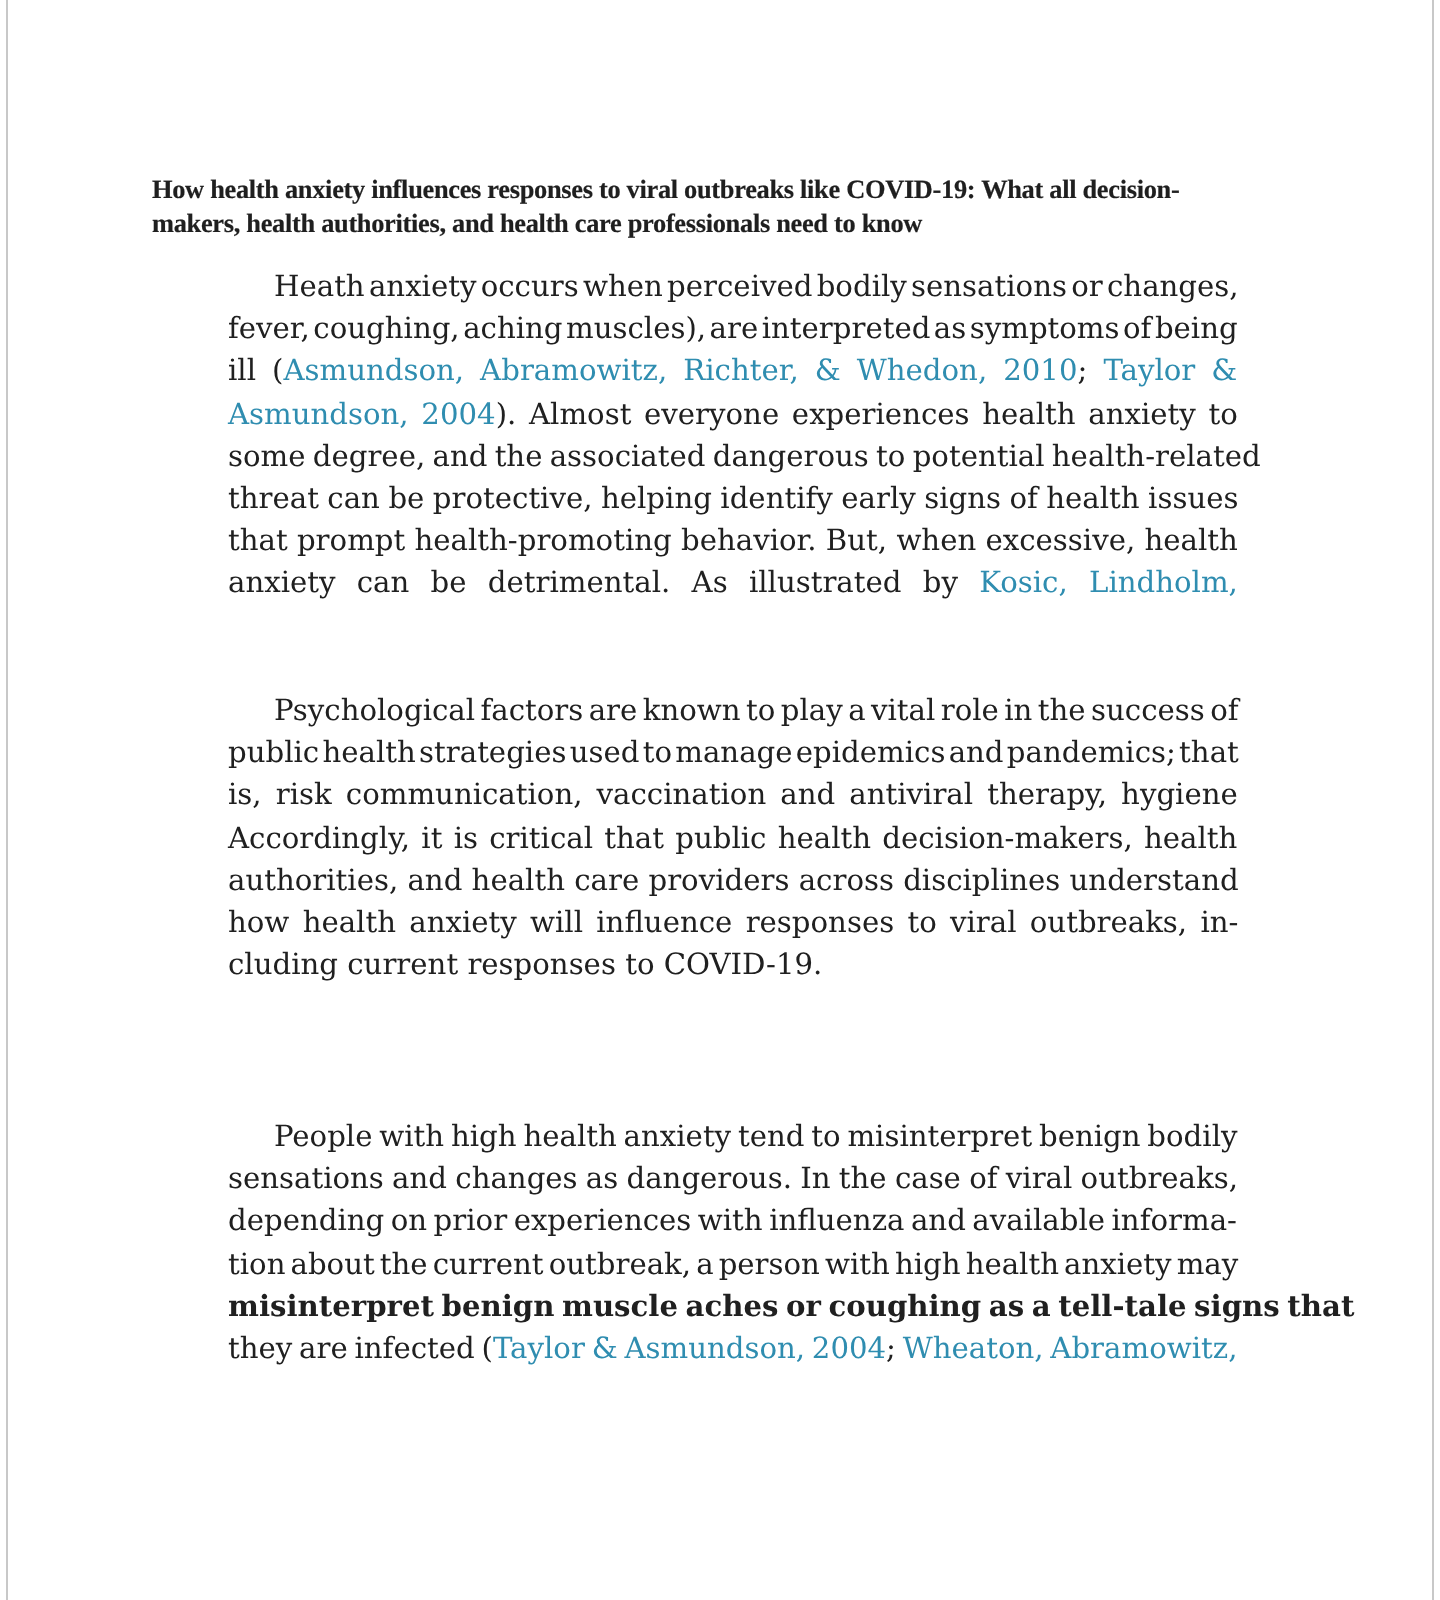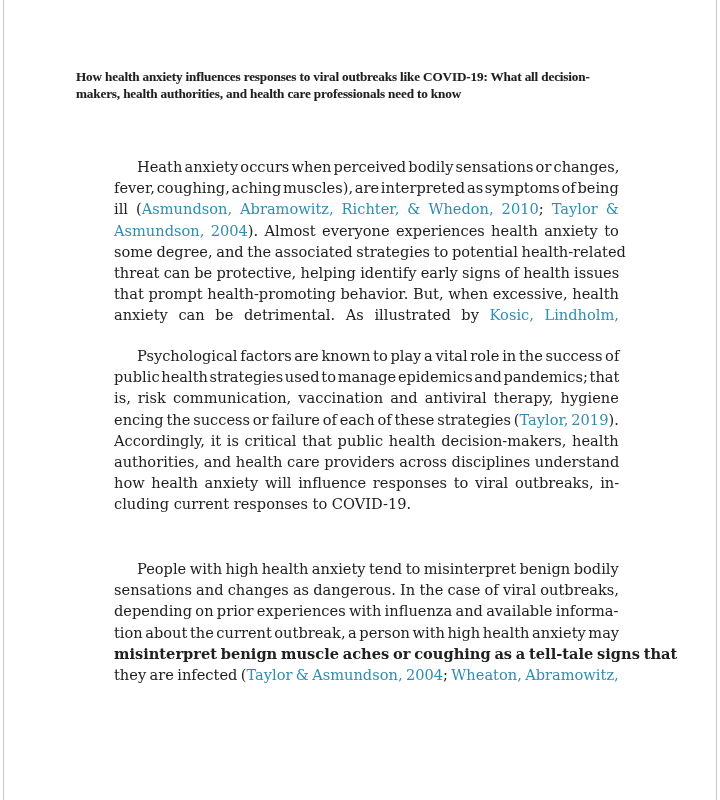--- a/index.html
+++ b/index.html
@@ -19,21 +19,21 @@
       top: -2px;
       width: 712px;
       height: 804px;
       border-left: 1px solid #c8c8c8;
       border-right: 1px solid #c8c8c8;
       background: #ffffff;
     }
     .title {
       position: absolute;
       left: 72px;
-      top: 71px;
+      top: 89px;
       width: 580px;
       font-family: "Liberation Serif", serif;
       font-size: 13.2px;
       line-height: 16.5px;
       color: #1f1f1f;
       font-weight: bold;
       letter-spacing: -0.15px;
       -webkit-text-stroke: 0.1px #1f1f1f;
     }
     .title .tline {
@@ -57,21 +57,21 @@
       height: 21.2px;
       overflow: visible;
     }
     .line.last {
       text-align-last: left;
     }
     .line.indent {
       padding-left: 23px;
     }
     .line .seg { white-space: pre; }
-    .para1 { top: 158px; }
+    .para1 { top: 135px; }
     .para2 { top: 347px; }
     .para3 { top: 560px; }
     .cite {
       color: #2f8db0;
       cursor: pointer;
     }
   </style>
 </head>
 <body>
 
@@ -79,30 +79,29 @@
   <div class="title">
     <span class="tline">How health anxiety influences responses to viral outbreaks like COVID-19: What all decision-</span>
     <span class="tline">makers, health authorities, and health care professionals need to know</span>
   </div>
 
   <div class="body-text para1">
       <span class="line indent" style="text-align: left; text-align-last: left; display: block; word-spacing: -2.5px;"><span class="seg" style="white-space: pre;">Heath anxiety occurs when perceived bodily sensations or changes,</span></span>
       <span class="line" style="text-align: left; text-align-last: left; display: block; word-spacing: -2.89px;"><span class="seg" style="white-space: pre;">fever, coughing, aching muscles), are interpreted as symptoms of being</span></span>
       <span class="line" style="text-align: left; text-align-last: left; display: block; word-spacing: 3.38px;"><span class="seg" style="white-space: pre;">ill (</span><a class="cite" style="color: rgb(47, 141, 176); white-space: pre;">Asmundson, Abramowitz, Richter, &amp; Whedon, 2010</a><span class="seg" style="white-space: pre;">; </span><a class="cite" style="color: rgb(47, 141, 176); white-space: pre;">Taylor &amp;</a></span>
       <span class="line" style="text-align: right; text-align-last: left; display: block; word-spacing: 1.71px;"><a class="cite" style="color: rgb(47, 141, 176); white-space: pre;">Asmundson, 2004</a><span class="seg" style="white-space: pre;">). Almost everyone experiences health anxiety to</span></span>
-      <span class="line" style="text-align: left; text-align-last: left; display: block; word-spacing: -1px;"><span class="seg" style="white-space: pre;">some degree, and the associated strategies to potential health-related</span></span>
+      <span class="line" style="text-align: left; text-align-last: left; display: block; word-spacing: -1px;"><span class="seg" style="white-space: pre;">some degree, and the associated dangerous to potential health-related</span></span>
       <span class="line" style="text-align: left; text-align-last: left; display: block; word-spacing: -0.4px;"><span class="seg" style="white-space: pre;">threat can be protective, helping identify early signs of health issues</span></span>
       <span class="line" style="text-align: left; text-align-last: left; display: block; word-spacing: 0px;"><span class="seg" style="white-space: pre;">that prompt health-promoting behavior. But, when excessive, health</span></span>
       <span class="line" style="text-align: left; text-align-last: left; display: block; word-spacing: 6px;"><span class="seg" style="white-space: pre;">anxiety can be detrimental. As illustrated by </span><a class="cite" style="color: rgb(47, 141, 176); white-space: pre;">Kosic, Lindholm,</a></span>
     </div>
   <div class="body-text para2">
       <span class="line indent" style="text-align: left; text-align-last: left; display: block; word-spacing: -1.92px;"><span class="seg" style="white-space: pre;">Psychological factors are known to play a vital role in the success of</span></span>
       <span class="line" style="text-align: left; text-align-last: left; display: block; word-spacing: -3px;"><span class="seg" style="white-space: pre;">public health strategies used to manage epidemics and pandemics; that</span></span>
       <span class="line" style="text-align: left; text-align-last: left; display: block; word-spacing: 2.43px;"><span class="seg" style="white-space: pre;">is, risk communication, vaccination and antiviral therapy, hygiene</span></span>
-      <span class="line" style="text-align: left; text-align-last: left; display: block; word-spacing: -1.82px;"><span class="seg" style="white-space: pre;">encing the success or failure of each of these strategies (</span><a class="cite" style="color: rgb(47, 141, 176); white-space: pre;">Taylor, 2019</a><span class="seg" style="white-space: pre;">).</span></span>
       <span class="line" style="text-align: left; text-align-last: left; display: block; word-spacing: 1px;"><span class="seg" style="white-space: pre;">Accordingly, it is critical that public health decision-makers, health</span></span>
       <span class="line" style="text-align: left; text-align-last: left; display: block; word-spacing: 0px;"><span class="seg" style="white-space: pre;">authorities, and health care providers across disciplines understand</span></span>
       <span class="line" style="text-align: left; text-align-last: left; display: block; word-spacing: 2px;"><span class="seg" style="white-space: pre;">how health anxiety will influence responses to viral outbreaks, in-</span></span>
       <span class="line last"><span class="seg">cluding current responses to COVID-19.</span></span>
     </div>
   <div class="body-text para3">
       <span class="line indent" style="text-align: left; text-align-last: left; display: block; word-spacing: -1.22px;"><span class="seg" style="white-space: pre;">People with high health anxiety tend to misinterpret benign bodily</span></span>
       <span class="line" style="text-align: left; text-align-last: left; display: block; word-spacing: -0.5px;"><span class="seg" style="white-space: pre;">sensations and changes as dangerous. In the case of viral outbreaks,</span></span>
       <span class="line" style="text-align: left; text-align-last: left; display: block; word-spacing: -1.38px;"><span class="seg" style="white-space: pre;">depending on prior experiences with influenza and available informa-</span></span>
       <span class="line" style="text-align: left; text-align-last: left; display: block; word-spacing: -2.09px;"><span class="seg" style="white-space: pre;">tion about the current outbreak, a person with high health anxiety may</span></span>

